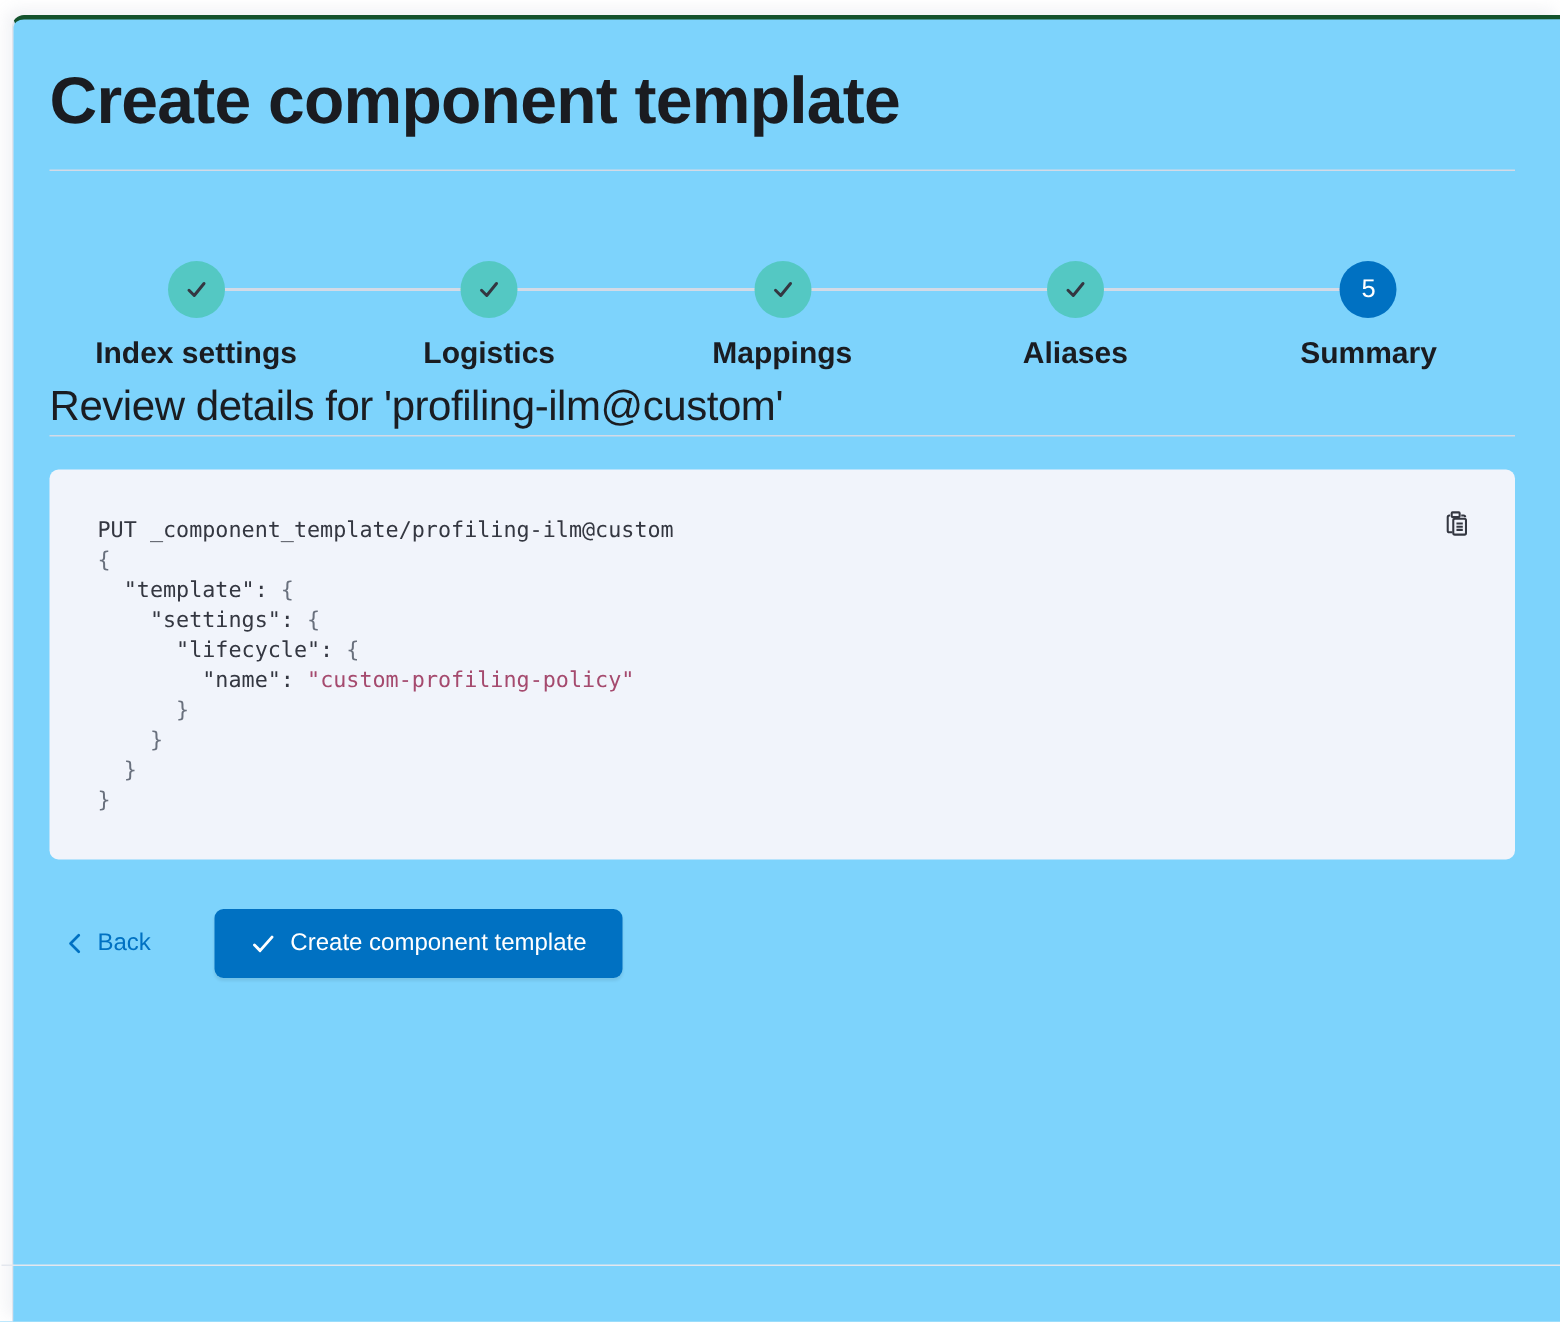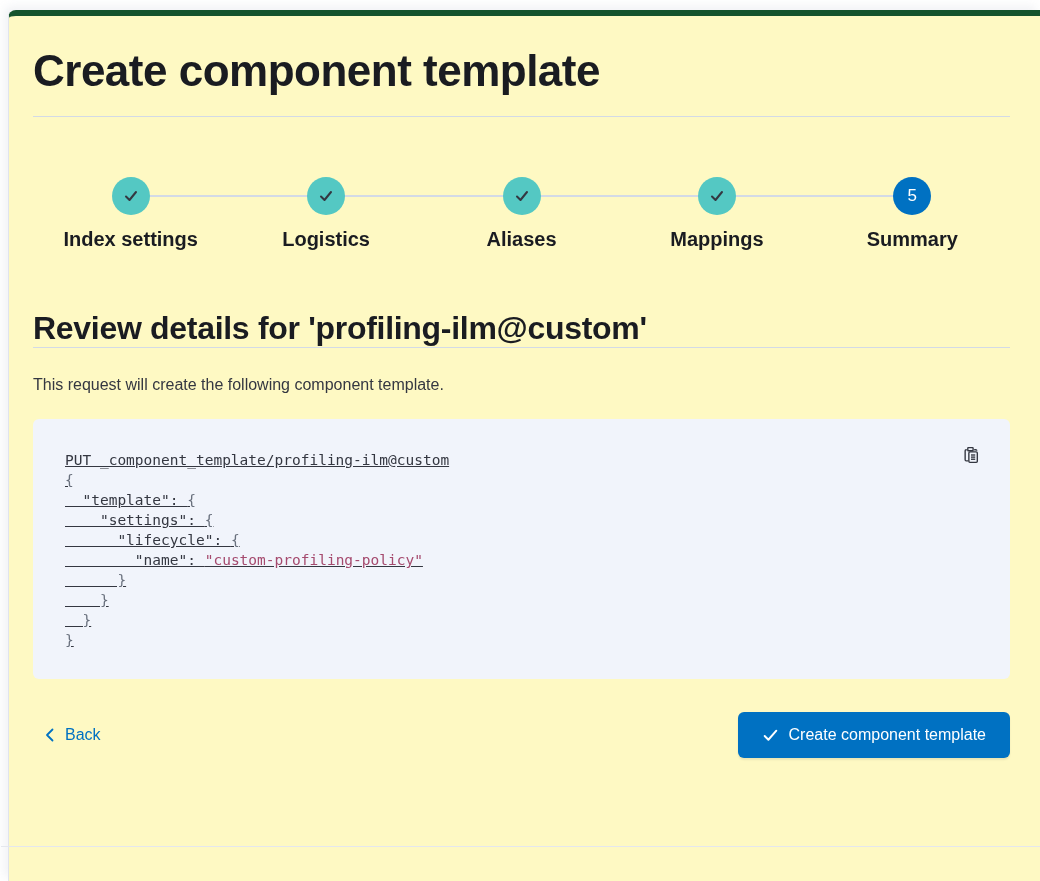--- a/index.html
+++ b/index.html
@@ -6,22 +6,22 @@
   html,body { width:1040px; height:881px; }
   body {
     font-family: "Liberation Sans", "DejaVu Sans", sans-serif;
     background:#fff;
     position:relative;
     overflow:hidden;
     color:#343741;
   }
   .panel {
     position:absolute; left:8px; top:10px; right:0; bottom:0;
-    background:#fef9c3;
-    border-top:6px solid #14532d;
+    background:#7dd3fc;
+    border-top:3px solid #14532d;
     border-left:1px solid #E0E4EC;
     border-top-left-radius:8px;
     box-shadow:-4px -4px 10px rgba(140,150,170,0.12);
   }
   .content { padding:0 30px 0 24px; }
 
   h1.page-title {
     margin-top:28px;
     font-size:44px; line-height:54px; font-weight:700;
     color:#1A1C21; letter-spacing:-0.5px;
@@ -47,22 +47,21 @@
     position:relative; z-index:2;
   }
   .step.complete .circle { background:#54C8C3; }
   .step.current  .circle { background:#0071C2; color:#fff; font-size:17px; font-weight:500; }
   .step .label {
     margin-top:13px; font-size:20px; font-weight:700; color:#1A1C21;
   }
 
   
   h2.review-heading {
-    margin-top:54px;
-    font-size:32px; line-height:38px; font-weight:700; color:#1A1C21;
+    font-size:28px; line-height:38px; font-weight:400; color:#1A1C21;
     letter-spacing:-0.3px;
   }
   .tabs { margin-top:44px; display:flex; gap:30px; position:relative; }
   .tab {
     font-size:16px; font-weight:700; padding-bottom:13px; cursor:pointer;
     color:#343741; position:relative;
   }
   .tab.selected { color:#0071C2; }
   .tab.selected::after {
     content:""; position:absolute; left:-2px; right:-2px; bottom:-1px;
@@ -71,36 +70,35 @@
   .tabs-rule { border:none; border-top:1px solid #D3DAE6; margin:0; }
 
   p.description { margin-top:25px; font-size:16px; line-height:24px; color:#343741; }
 
   
   .codeblock {
     margin-top:22px; position:relative;
     background:#F1F4FB; border-radius:6px;
     height:260px;
     padding:31px 32px;
-    text-decoration:underline;
   }
   .codeblock pre {
     font-family:"DejaVu Sans Mono", "Liberation Mono", monospace;
     font-size:14.5px; line-height:20px;
     color:#343741;
   }
   .codeblock pre .p { color:#69707D; }
   .codeblock pre .s { color:#A54A6E; }
   .copy-btn {
     position:absolute; top:25px; right:28px;
     background:none; border:none; cursor:pointer; padding:2px;
   }
 
   
-  .footer { margin-top:33px; display:flex; align-items:center;justify-content:space-between; }
+  .footer { margin-top:33px; display:flex; align-items:center; }
   .back-link {
     display:inline-flex; align-items:center; gap:9px;
     color:#0071C2; font-size:16px; font-weight:500;
     text-decoration:none; cursor:pointer; padding:8px 10px;
   }
   .create-btn {
     margin-left:32px;
     display:inline-flex; align-items:center; gap:10px;
     background:#0071C2; color:#fff; border:none; border-radius:6px;
     height:46px; padding:0 24px;
@@ -141,41 +139,40 @@
             </svg>
           </div>
           <div class="label">Logistics</div>
         </div>
         <div class="step complete">
           <div class="circle">
             <svg width="16" height="14" viewBox="0 0 16 14" fill="none" stroke="#343741" stroke-width="2" stroke-linecap="round" stroke-linejoin="round">
               <polyline points="3,7.5 6.5,11 13,3"></polyline>
             </svg>
           </div>
+          <div class="label">Mappings</div>
+        </div>
+        <div class="step complete">
+          <div class="circle">
+            <svg width="16" height="14" viewBox="0 0 16 14" fill="none" stroke="#343741" stroke-width="2" stroke-linecap="round" stroke-linejoin="round">
+              <polyline points="3,7.5 6.5,11 13,3"></polyline>
+            </svg>
+          </div>
           <div class="label">Aliases</div>
-        </div>
-        <div class="step complete">
-          <div class="circle">
-            <svg width="16" height="14" viewBox="0 0 16 14" fill="none" stroke="#343741" stroke-width="2" stroke-linecap="round" stroke-linejoin="round">
-              <polyline points="3,7.5 6.5,11 13,3"></polyline>
-            </svg>
-          </div>
-          <div class="label">Mappings</div>
         </div>
         <div class="step current">
           <div class="circle">5</div>
           <div class="label">Summary</div>
         </div>
       </div>
 
     <h2 class="review-heading">Review details for 'profiling-ilm@custom'</h2>
 
     <hr class="tabs-rule">
 
-    <p class="description">This request will create the following component template.</p>
 
     <div class="codeblock">
       <pre id="code"><div><span class="d">PUT _component_template/profiling-ilm@custom</span></div><div><span class="p">{</span></div><div><span class="d">  "template": </span><span class="p">{</span></div><div><span class="d">    "settings": </span><span class="p">{</span></div><div><span class="d">      "lifecycle": </span><span class="p">{</span></div><div><span class="d">        "name": </span><span class="s">"custom-profiling-policy"</span></div><div><span class="p">      }</span></div><div><span class="p">    }</span></div><div><span class="p">  }</span></div><div><span class="p">}</span></div></pre>
       <button class="copy-btn" title="">
         <span>
           <svg width="17" height="18" viewBox="0 0 16 17" fill="none" stroke="#343741" stroke-width="1.3">
             <path d="M10.5 3.5h1.5a1 1 0 0 1 1 1 M3.5 3.5H3a1 1 0 0 0-1 1V13a1 1 0 0 0 1 1h2"></path>
             <rect x="4.5" y="1.5" width="5" height="3" rx="0.5"></rect>
             <rect x="5.5" y="5.5" width="8" height="10" rx="1"></rect>
             <line x1="7.5" y1="8.5" x2="11.5" y2="8.5"></line>

